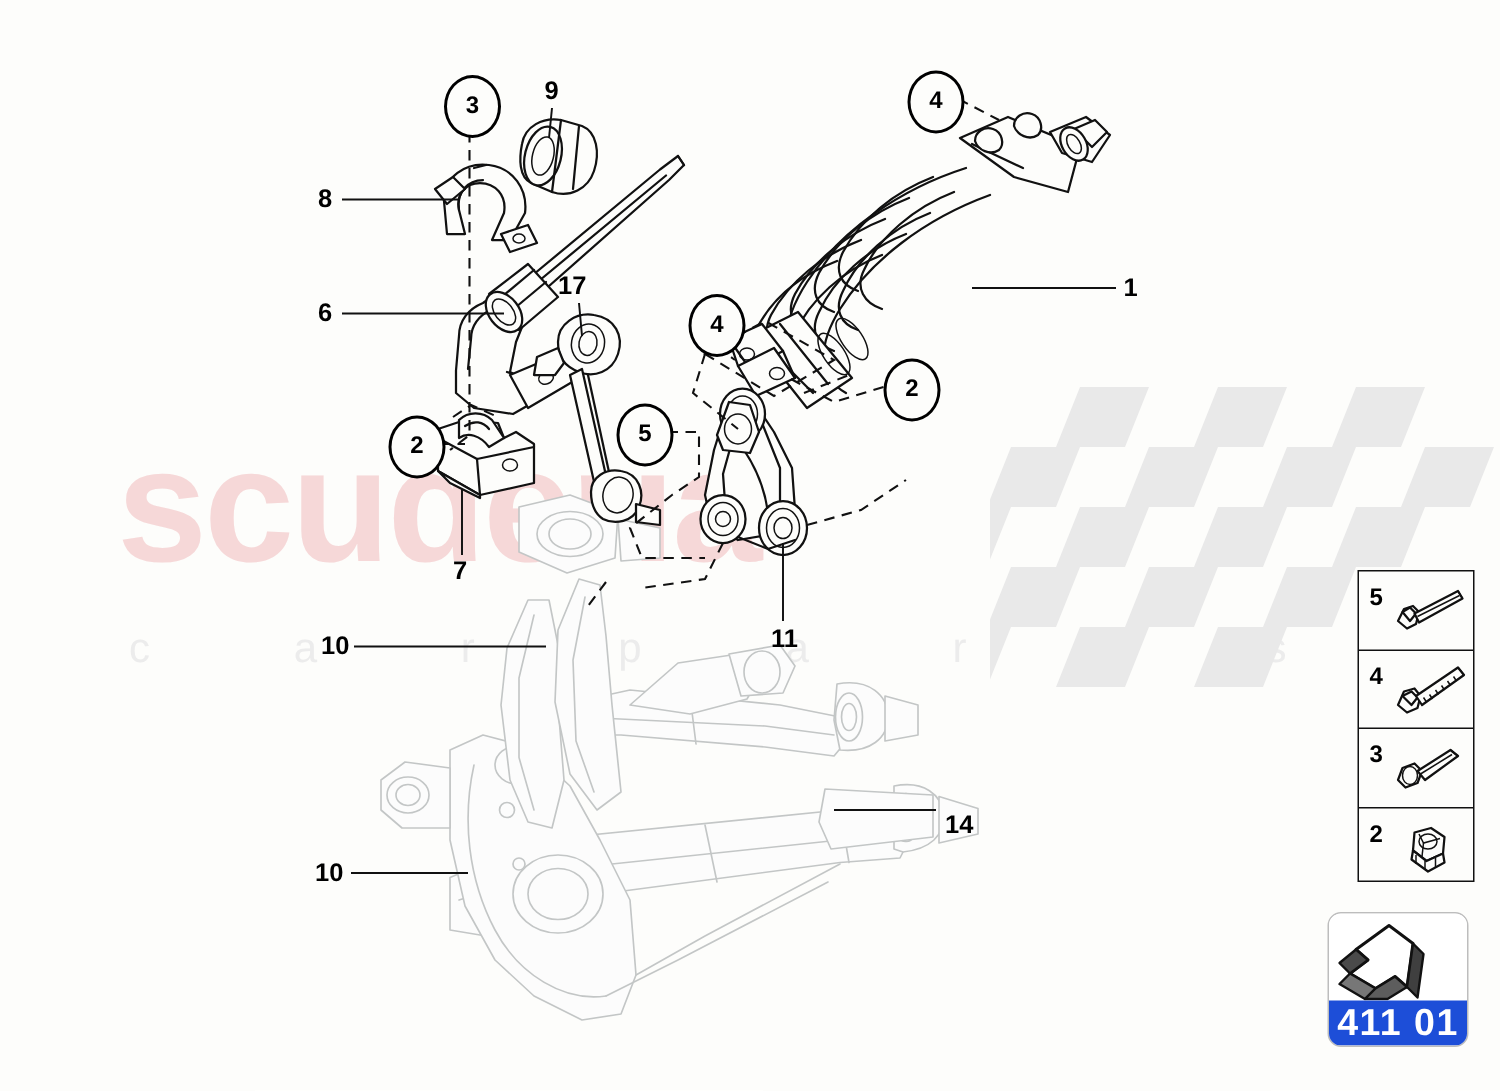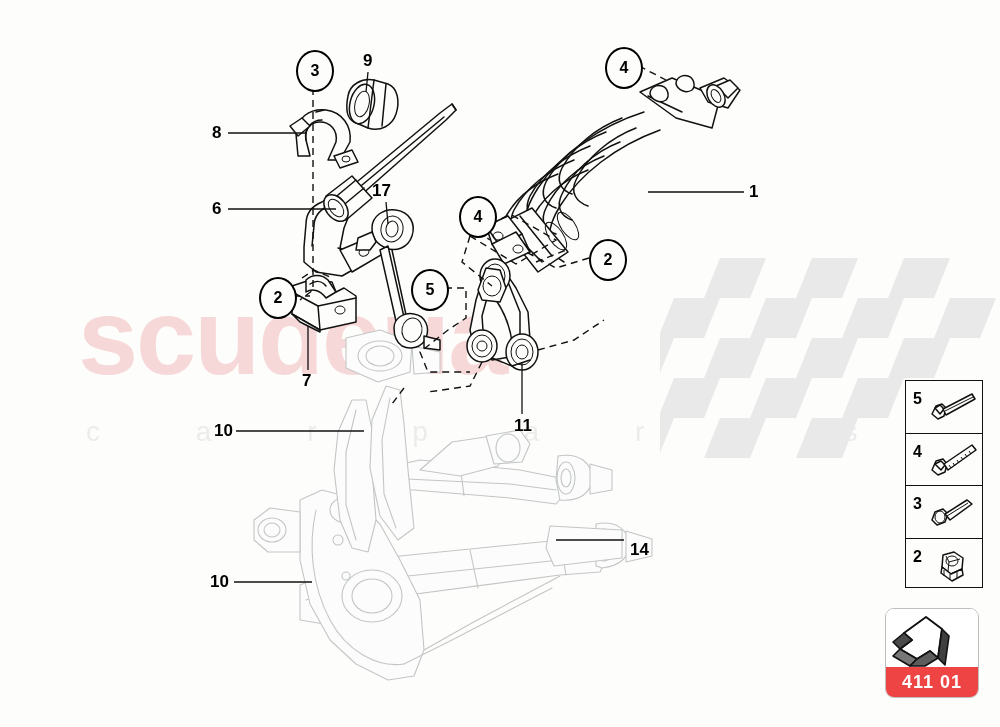--- a/index.html
+++ b/index.html
@@ -46,23 +46,23 @@
          font-family:"Liberation Sans",sans-serif;}
   .hwart{position:absolute;right:2px;top:0;width:56px;height:51px;}
   
   #badge{
     position:absolute;left:885px;top:608px;width:92px;height:88px;
     background:#fff;border-radius:9px;border:1px solid #bdbdbd;
     overflow:hidden;
   }
   #badge-art{width:92px;height:58px;display:block;background:#fff;}
   #badge-num{
-    height:30px;background:#ef4444;color:#fff;
+    height:30px;background:#1d4ed8;color:#fff;
     display:flex;align-items:center;justify-content:center;
-    font-family:"Liberation Sans",sans-serif;font-size:18px;font-weight:700;
+    font-family:"Liberation Sans",sans-serif;font-size:25px;font-weight:700;
     letter-spacing:1px;
   }
 </style>
 </head>
 <body>
 
 <div id="stage">
 
   <div id="wm-scuderia">scuderia</div>
   <div id="wm-carparts">c a r p a r t s</div>

